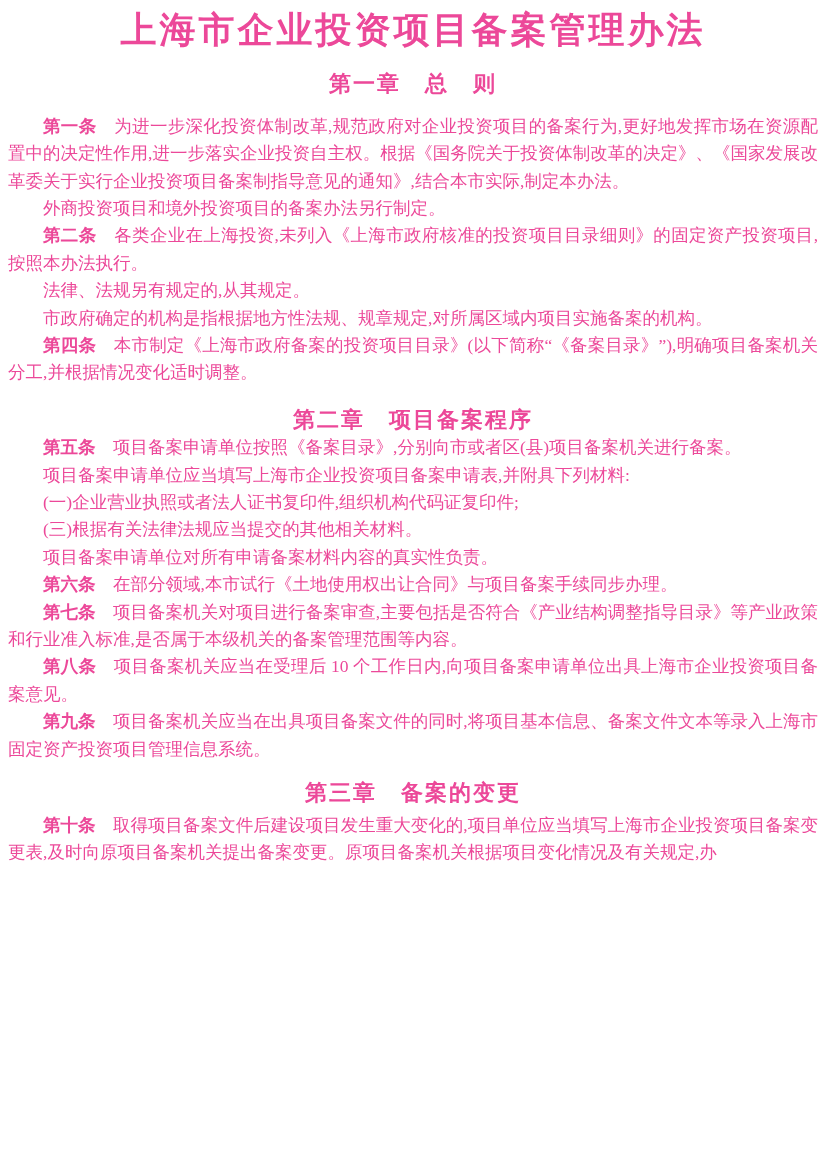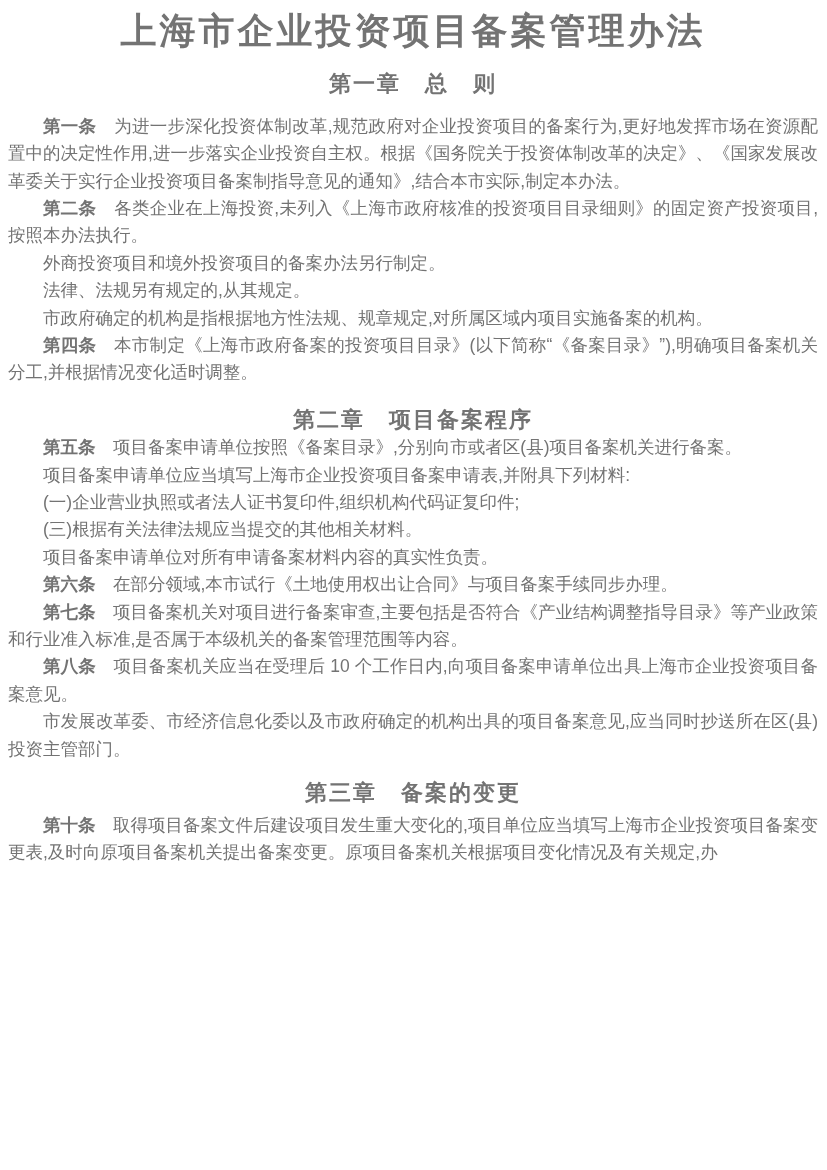--- a/index.html
+++ b/index.html
@@ -6,22 +6,22 @@
     margin: 0;
     padding: 0;
     background: #ffffff;
   }
   .page {
     position: relative;
     width: 827px;
     height: 1095px;
     background: #ffffff;
     overflow: hidden;
-    color: #737373;
-    font-family: Liberation Sans, sans-serif;
+    color: #ec4899;
+    font-family: Liberation Serif, serif;
   }
   .content {
     padding: 2px 9px 0 8px;
   }
   .doc-title {
     margin: 8px 0 0 0;
     font-size: 36px;
     line-height: 1.15;
     font-weight: bold;
     text-align: center;
@@ -75,38 +75,38 @@
 <body>
 
 <div class="page">
   <div class="content">
 
     <h1 class="doc-title">上海市企业投资项目备案管理办法</h1>
 
     <h2 class="chapter-heading ch1">第一章　总　则</h2>
     <div class="body-block ch1-body">
       <p><b class="art">第一条　</b><span>为进一步深化投资体制改革,规范政府对企业投资项目的备案行为,更好地发挥市场在资源配置中的决定性作用,进一步落实企业投资自主权。根据《国务院关于投资体制改革的决定》、《国家发展改革委关于实行企业投资项目备案制指导意见的通知》,结合本市实际,制定本办法。</span></p>
+      <p><b class="art"></b><span>外商投资项目和境外投资项目的备案办法另行制定。</span></p>
       <p><b class="art">第二条　</b><span>各类企业在上海投资,未列入《上海市政府核准的投资项目目录细则》的固定资产投资项目,按照本办法执行。</span></p>
-      <p><b class="art"></b><span>外商投资项目和境外投资项目的备案办法另行制定。</span></p>
       <p><b class="art"></b><span>法律、法规另有规定的,从其规定。</span></p>
       <p><b class="art"></b><span>市政府确定的机构是指根据地方性法规、规章规定,对所属区域内项目实施备案的机构。</span></p>
       <p><b class="art">第四条　</b><span>本市制定《上海市政府备案的投资项目目录》(以下简称“《备案目录》”),明确项目备案机关分工,并根据情况变化适时调整。</span></p>
     </div>
 
     <h2 class="chapter-heading ch2">第二章　项目备案程序</h2>
     <div class="body-block ch2-body">
       <p><b class="art">第五条　</b><span>项目备案申请单位按照《备案目录》,分别向市或者区(县)项目备案机关进行备案。</span></p>
       <p><b class="art"></b><span>项目备案申请单位应当填写上海市企业投资项目备案申请表,并附具下列材料:</span></p>
       <p><b class="art"></b><span>(一)企业营业执照或者法人证书复印件,组织机构代码证复印件;</span></p>
       <p><b class="art"></b><span>(三)根据有关法律法规应当提交的其他相关材料。</span></p>
       <p><b class="art"></b><span>项目备案申请单位对所有申请备案材料内容的真实性负责。</span></p>
       <p><b class="art">第六条　</b><span>在部分领域,本市试行《土地使用权出让合同》与项目备案手续同步办理。</span></p>
       <p><b class="art">第七条　</b><span>项目备案机关对项目进行备案审查,主要包括是否符合《产业结构调整指导目录》等产业政策和行业准入标准,是否属于本级机关的备案管理范围等内容。</span></p>
       <p><b class="art">第八条　</b><span>项目备案机关应当在受理后 10 个工作日内,向项目备案申请单位出具上海市企业投资项目备案意见。</span></p>
-      <p><b class="art"></b><span>市发展改革委、市经济信息化委以及市政府确定的机构出具的项目备案意见,应当同时抄送所在区(县)投资主管部门。</span></p>
+      <p><b class="art">第九条　</b><span>项目备案机关应当在出具项目备案文件的同时,将项目基本信息、备案文件文本等录入上海市固定资产投资项目管理信息系统。</span></p>
     </div>
 
     <h2 class="chapter-heading ch3">第三章　备案的变更</h2>
     <div class="body-block ch3-body">
       <p><b class="art">第十条　</b><span>取得项目备案文件后建设项目发生重大变化的,项目单位应当填写上海市企业投资项目备案变更表,及时向原项目备案机关提出备案变更。原项目备案机关根据项目变化情况及有关规定,办</span></p>
     </div>
 
   </div>
 
   <div class="footer">

